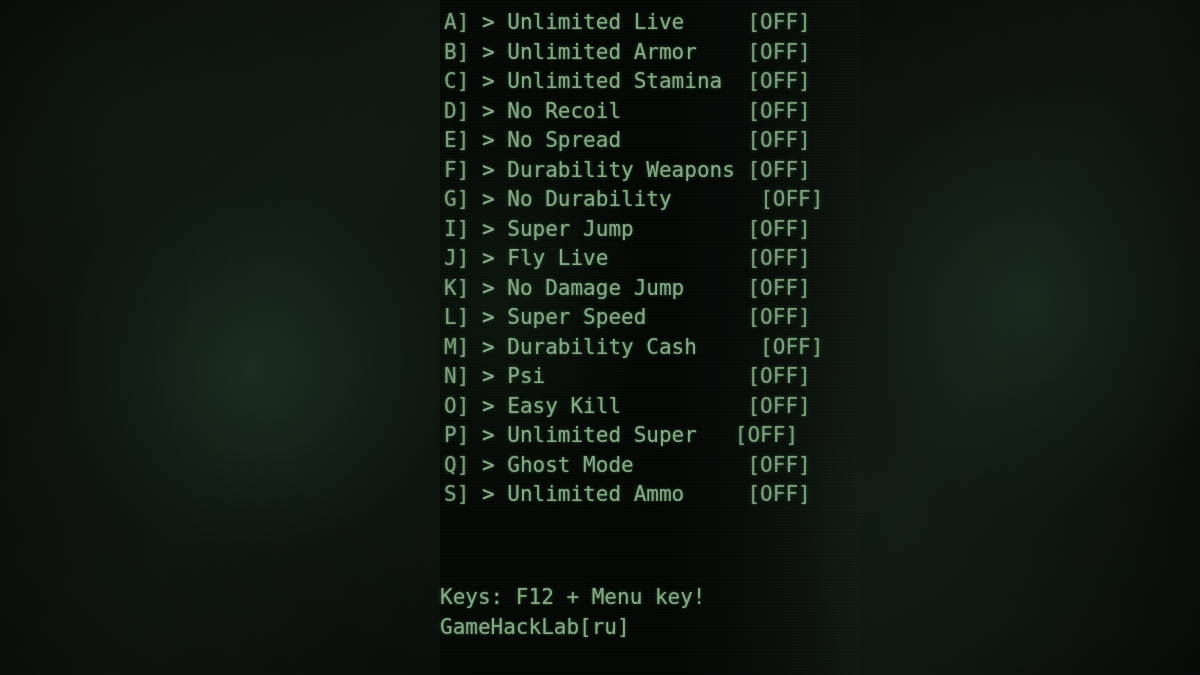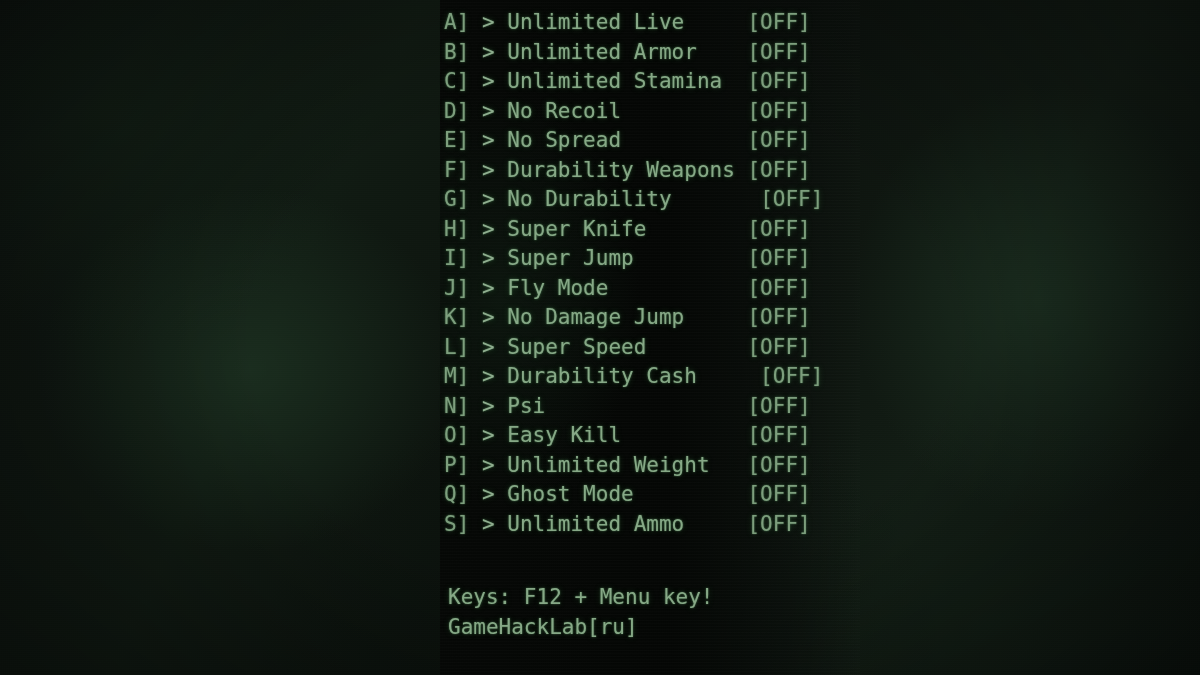--- a/index.html
+++ b/index.html
@@ -62,21 +62,21 @@
     text-shadow:0 0 2px rgba(120,190,130,.55), 0 0 6px rgba(60,140,70,.30);
   }
 
   .r-key   { color:#7d9e7d; }
   .r-arrow { color:#8fae8f; }
   .r-label { color:#86a886; }
   .r-state { color:#7d9e7d; }
 
   #footer-block {
     position:absolute;
-    left:8px; top:583px;
+    left:0; top:583px;
     width:330px;
   }
   .footer-line {
     display:block;
     height:29.5px;
     line-height:29.5px;
     white-space:pre;
     font-size:21px;
     color:#86a886;
     text-shadow:0 0 2px rgba(120,190,130,.55), 0 0 6px rgba(60,140,70,.30);
@@ -99,29 +99,28 @@
 <div id="overlay-panel">
 
   <div id="cheat-list">
       <span class="cheat-row"><span class="r-key">A]</span><span class="r-arrow"> &gt; </span><span class="r-label">Unlimited Live</span><span>     </span><span class="r-state">[OFF]</span></span>
       <span class="cheat-row"><span class="r-key">B]</span><span class="r-arrow"> &gt; </span><span class="r-label">Unlimited Armor</span><span>    </span><span class="r-state">[OFF]</span></span>
       <span class="cheat-row"><span class="r-key">C]</span><span class="r-arrow"> &gt; </span><span class="r-label">Unlimited Stamina</span><span>  </span><span class="r-state">[OFF]</span></span>
       <span class="cheat-row"><span class="r-key">D]</span><span class="r-arrow"> &gt; </span><span class="r-label">No Recoil</span><span>          </span><span class="r-state">[OFF]</span></span>
       <span class="cheat-row"><span class="r-key">E]</span><span class="r-arrow"> &gt; </span><span class="r-label">No Spread</span><span>          </span><span class="r-state">[OFF]</span></span>
       <span class="cheat-row"><span class="r-key">F]</span><span class="r-arrow"> &gt; </span><span class="r-label">Durability Weapons</span><span> </span><span class="r-state">[OFF]</span></span>
       <span class="cheat-row"><span class="r-key">G]</span><span class="r-arrow"> &gt; </span><span class="r-label">No Durability</span><span>       </span><span class="r-state">[OFF]</span></span>
-      <span class="cheat-row"><span class="r-key">H]</span><span class="r-arrow"> &gt; </span><span class="r-label">Super Knife</span><span>        </span><span class="r-state">[OFF]</span></span>
       <span class="cheat-row"><span class="r-key">I]</span><span class="r-arrow"> &gt; </span><span class="r-label">Super Jump</span><span>         </span><span class="r-state">[OFF]</span></span>
-      <span class="cheat-row"><span class="r-key">J]</span><span class="r-arrow"> &gt; </span><span class="r-label">Fly Mode</span><span>           </span><span class="r-state">[OFF]</span></span>
+      <span class="cheat-row"><span class="r-key">J]</span><span class="r-arrow"> &gt; </span><span class="r-label">Fly Live</span><span>           </span><span class="r-state">[OFF]</span></span>
       <span class="cheat-row"><span class="r-key">K]</span><span class="r-arrow"> &gt; </span><span class="r-label">No Damage Jump</span><span>     </span><span class="r-state">[OFF]</span></span>
       <span class="cheat-row"><span class="r-key">L]</span><span class="r-arrow"> &gt; </span><span class="r-label">Super Speed</span><span>        </span><span class="r-state">[OFF]</span></span>
       <span class="cheat-row"><span class="r-key">M]</span><span class="r-arrow"> &gt; </span><span class="r-label">Durability Cash</span><span>     </span><span class="r-state">[OFF]</span></span>
       <span class="cheat-row"><span class="r-key">N]</span><span class="r-arrow"> &gt; </span><span class="r-label">Psi</span><span>                </span><span class="r-state">[OFF]</span></span>
       <span class="cheat-row"><span class="r-key">O]</span><span class="r-arrow"> &gt; </span><span class="r-label">Easy Kill</span><span>          </span><span class="r-state">[OFF]</span></span>
-      <span class="cheat-row"><span class="r-key">P]</span><span class="r-arrow"> &gt; </span><span class="r-label">Unlimited Weight</span><span>   </span><span class="r-state">[OFF]</span></span>
+      <span class="cheat-row"><span class="r-key">P]</span><span class="r-arrow"> &gt; </span><span class="r-label">Unlimited Super</span><span>   </span><span class="r-state">[OFF]</span></span>
       <span class="cheat-row"><span class="r-key">Q]</span><span class="r-arrow"> &gt; </span><span class="r-label">Ghost Mode</span><span>         </span><span class="r-state">[OFF]</span></span>
       <span class="cheat-row"><span class="r-key">S]</span><span class="r-arrow"> &gt; </span><span class="r-label">Unlimited Ammo</span><span>     </span><span class="r-state">[OFF]</span></span>
     </div>
 
   <div id="footer-block">
     <span class="footer-line">Keys: F12 + Menu key!</span>
     <span class="footer-line">GameHackLab[ru]</span>
   </div>
 
 </div>

